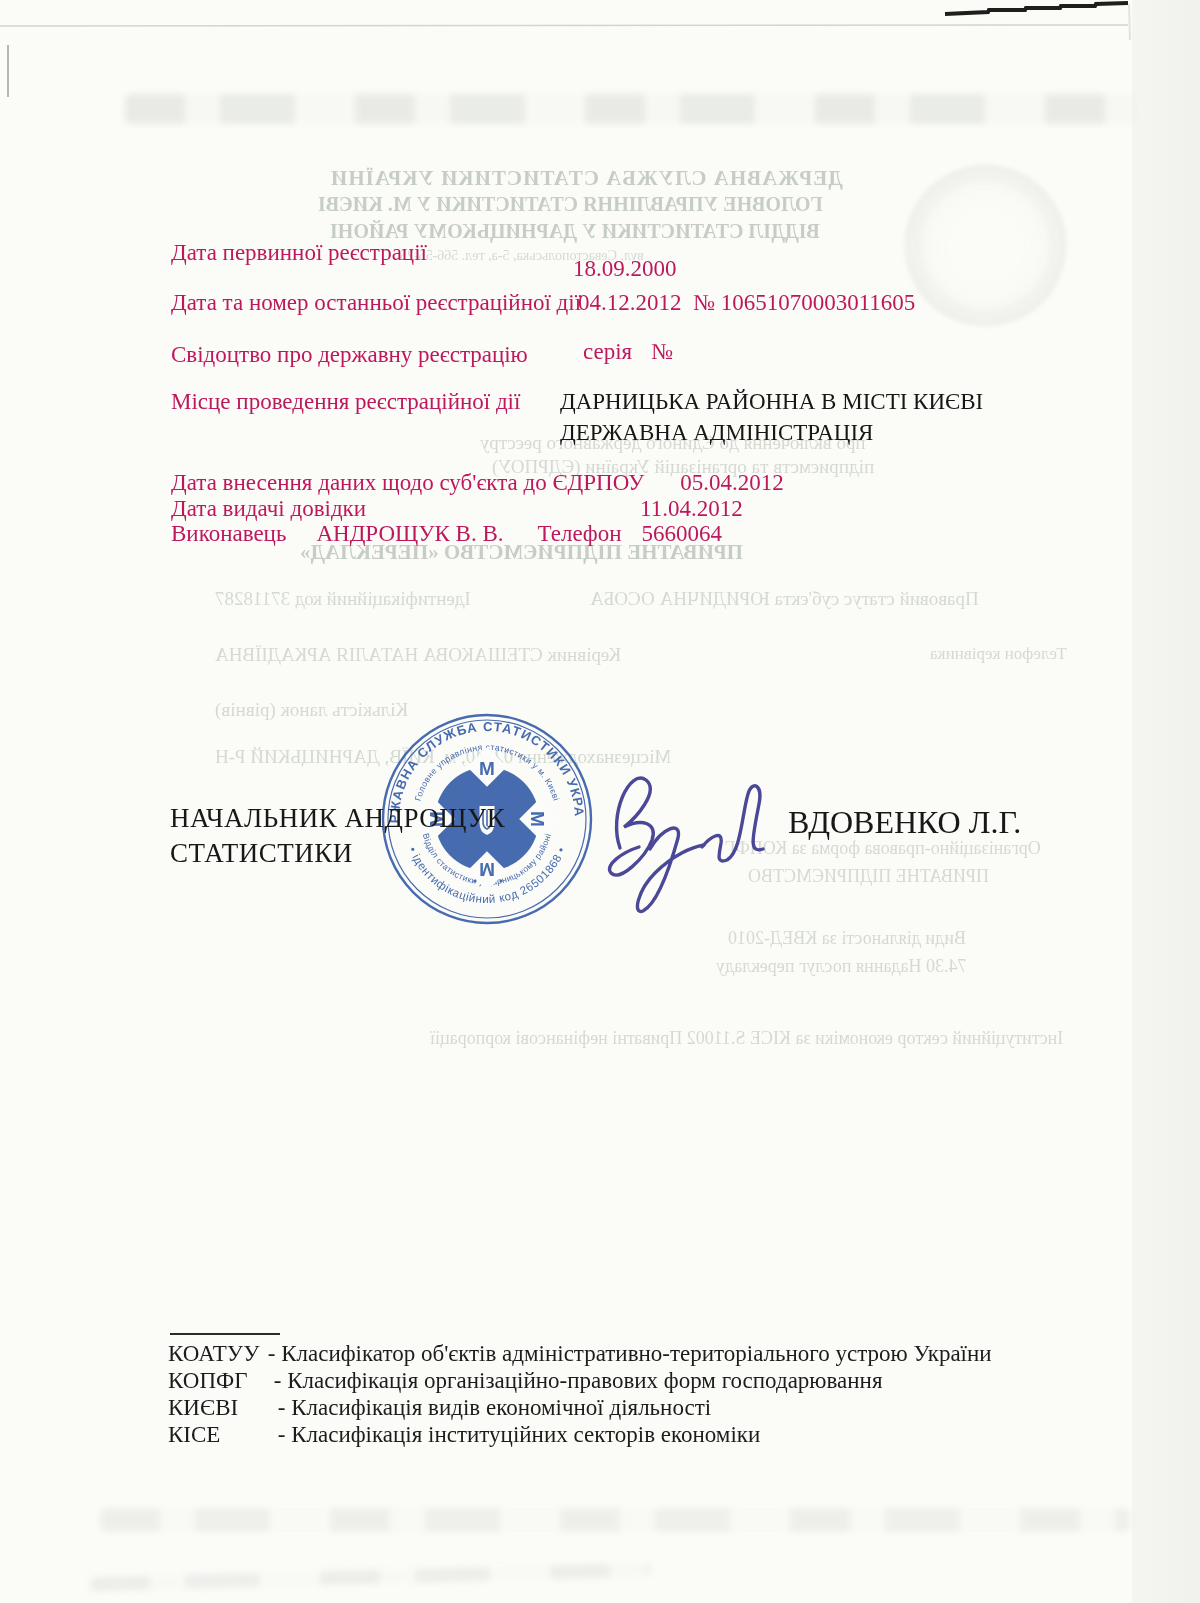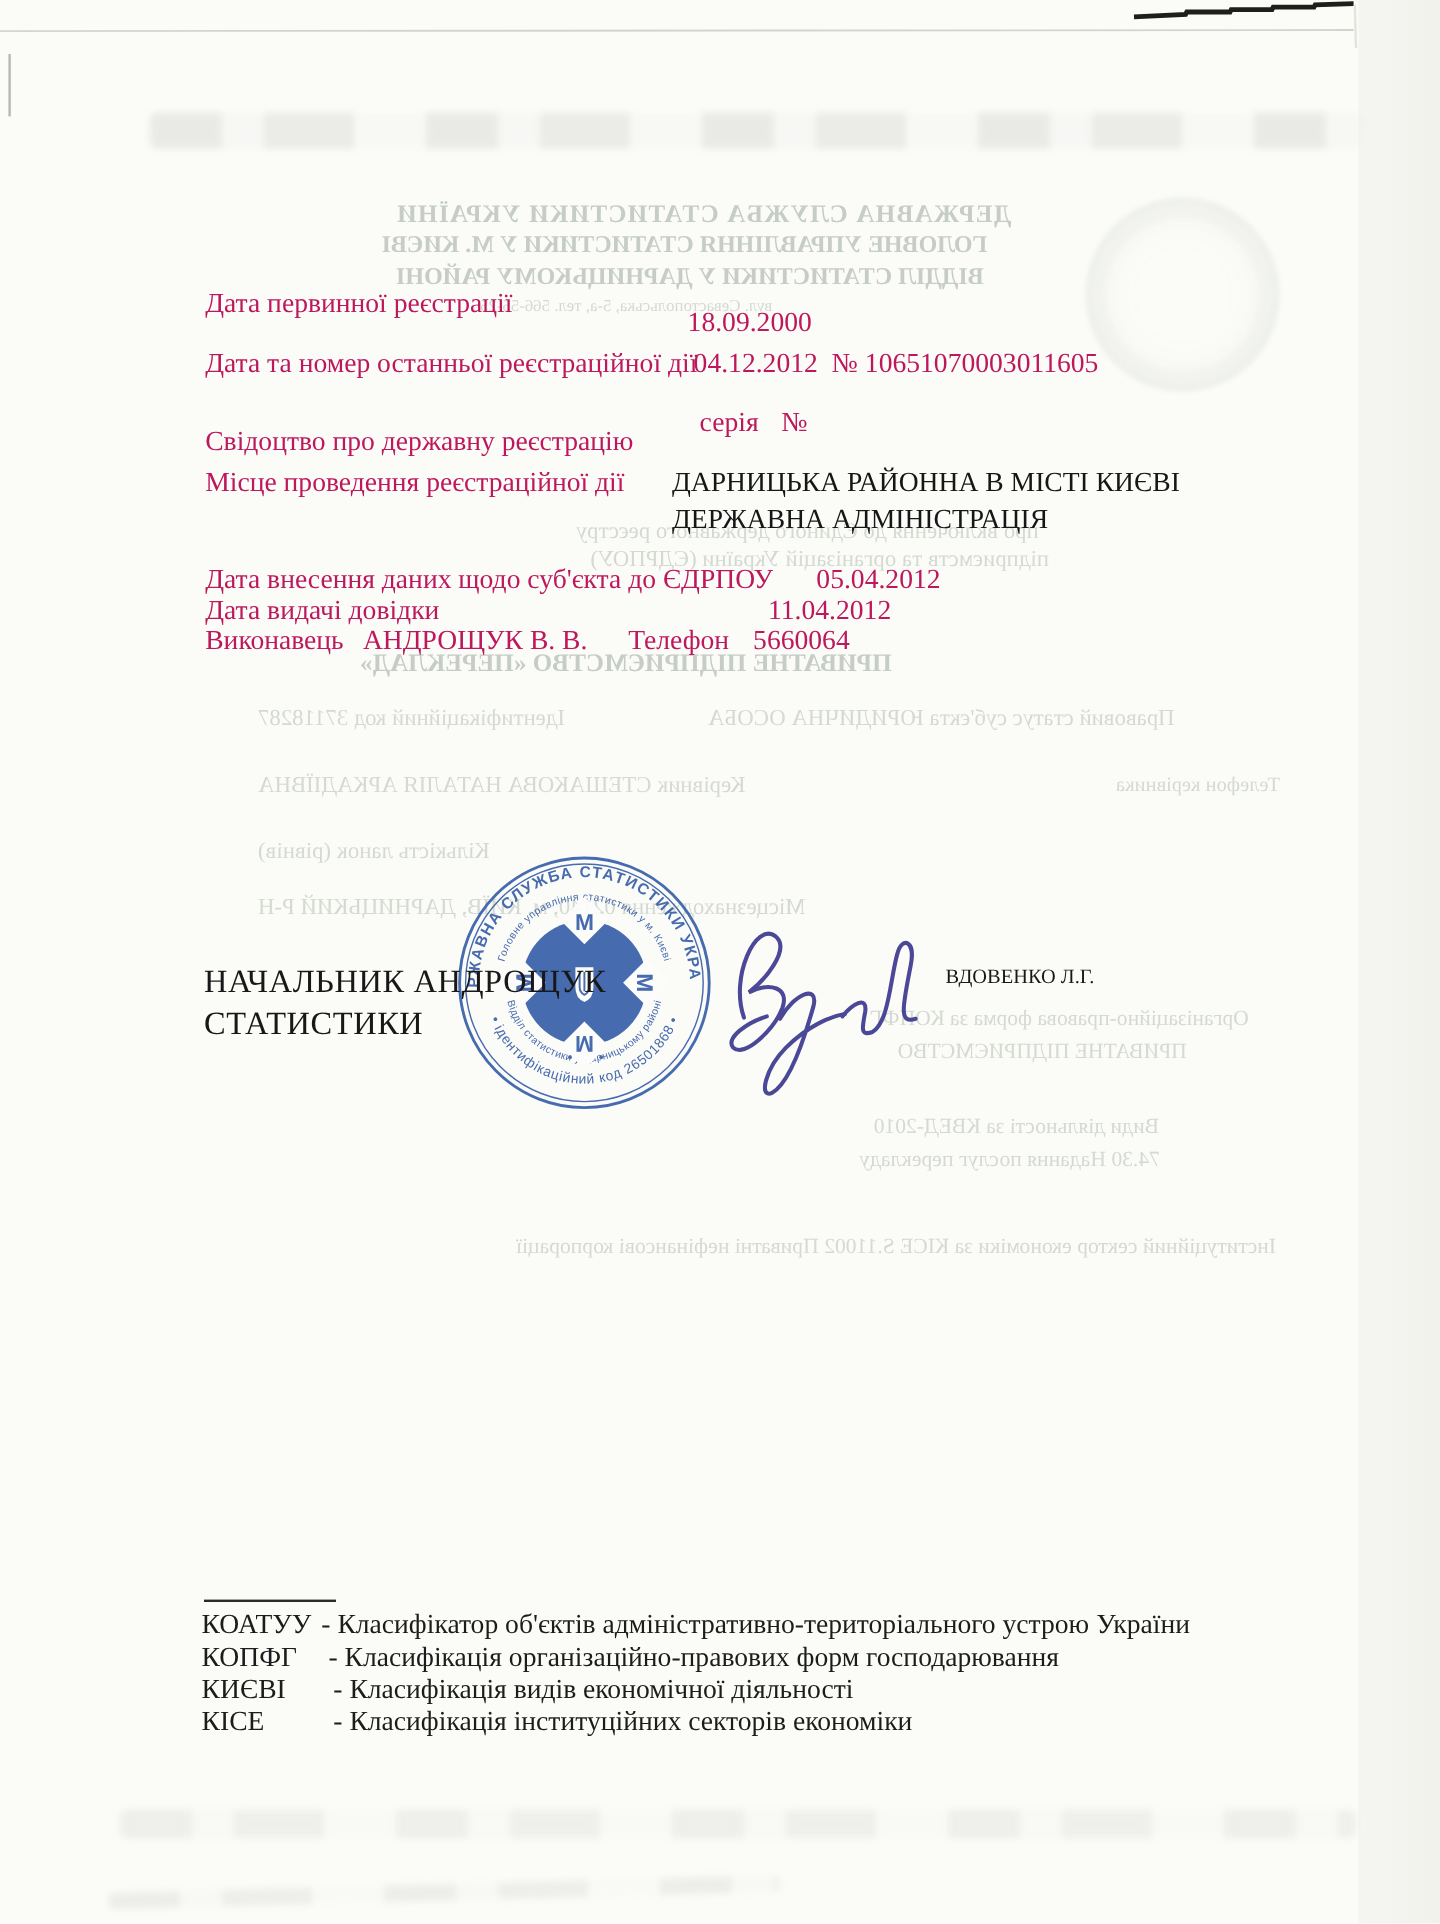--- a/index.html
+++ b/index.html
@@ -30,21 +30,21 @@
     position:absolute;border-radius:50%;
     border:3px solid rgba(170,182,168,.35);
     box-shadow:inset 0 0 0 14px rgba(178,188,174,.12), inset 0 0 40px rgba(160,172,158,.25);
     filter:blur(2px);opacity:.55;
   }
   .legend-row{position:absolute;font-size:23px;color:#1c1c1c;white-space:nowrap;}
   .legend-abbr{display:inline-block;width:94px;}
   .edge-line{position:absolute;background:#cfcfca;}
   .overline{position:absolute;height:2px;background:#2a2a2a;}
   .sig-title{font-size:27px;letter-spacing:.5px;color:#181818;}
-  .signer-name{font-size:17px;color:#181818;}
+  .signer-name{font-size:32px;color:#181818;}
 </style>
 </head>
 <body>
 
 <svg class="abs" style="left:0;top:0;width:1200px;height:40px" viewBox="0 0 1200 40">
   <polyline points="945,14 988,12 989,10 1025,10 1026,8 1060,8 1061,6 1095,6 1096,4 1128,3" fill="none" stroke="#1c1f1c" stroke-width="4"></polyline>
   <line x1="0" y1="26" x2="1128" y2="25" stroke="#d4d4cf" stroke-width="1.5"></line>
   <line x1="1129" y1="4" x2="1130" y2="40" stroke="#e3e3de" stroke-width="2"></line>
 </svg>
 <div class="edge-line" style="left:7px;top:45px;width:2px;height:52px;background:#b8b8b2"></div>
@@ -78,42 +78,42 @@
   <span class="abs doc-text" style="left:573px;top:16px">18.09.2000</span>
 </div>
 
 <div class="abs" style="left:0;top:290px">
   <span class="abs doc-text" style="left:171px;top:0">Дата та номер останньої реєстраційної дії</span>
   <span class="abs doc-text" style="left:578px;top:0">04.12.2012</span>
   <span class="abs doc-text" style="left:693px;top:0">№ 10651070003011605</span>
 </div>
 
 <div class="abs" style="left:0;top:339px">
-  <span class="abs doc-text" style="left:171px;top:16px">Свідоцтво про державну реєстрацію</span>
+  <span class="abs doc-text" style="left:171px;top:3px">Свідоцтво про державну реєстрацію</span>
   <span class="abs doc-text" style="left:583px;top:0">серія</span>
   <span class="abs doc-text" style="left:651px;top:0">№</span>
 </div>
 
 <div class="abs" style="left:0;top:389px">
   <span class="abs doc-text" style="left:171px;top:0">Місце проведення реєстраційної дії</span>
   <span class="abs doc-text-strong" style="position:absolute;left:560px;top:0">ДАРНИЦЬКА РАЙОННА В МІСТІ КИЄВІ</span>
   <span class="abs doc-text-strong" style="position:absolute;left:560px;top:31px">ДЕРЖАВНА АДМІНІСТРАЦІЯ</span>
 </div>
 
 <div class="abs doc-text" style="left:171px;top:470px">
   <span>Дата внесення даних щодо суб'єкта до ЄДРПОУ</span><span style="margin-left:36px">05.04.2012</span>
 </div>
 
 <div class="abs" style="left:0;top:496px">
   <span class="abs doc-text" style="left:171px;top:0">Дата видачі довідки</span>
   <span class="abs doc-text" style="left:640px;top:0">11.04.2012</span>
 </div>
 
 <div class="abs doc-text" style="left:171px;top:521px">
-  <span>Виконавець</span><span style="margin-left:16px">АНДРОЩУК В. В.</span><span style="margin-left:34px">Телефон</span><span style="margin-left:20px">5660064</span>
+  <span>Виконавець</span><span style="margin-left:30px">АНДРОЩУК В. В.</span><span style="margin-left:34px">Телефон</span><span style="margin-left:20px">5660064</span>
 </div>
 
 <svg class="abs" style="left:379px;top:711px;width:216px;height:216px;opacity:.93" viewBox="0 0 216 216">
   <g stroke="#3a61aa" fill="none">
     <circle cx="108" cy="108" r="104" stroke-width="2.4"></circle>
     <circle cx="108" cy="108" r="99" stroke-width="1.2"></circle>
   </g>
   <defs>
     <path id="arcOuterTop" d="M 20 108 A 88 88 0 1 1 196 108"></path>
     <path id="arcOuterBottom" d="M 24 108 A 84 84 0 0 0 192 108"></path>

